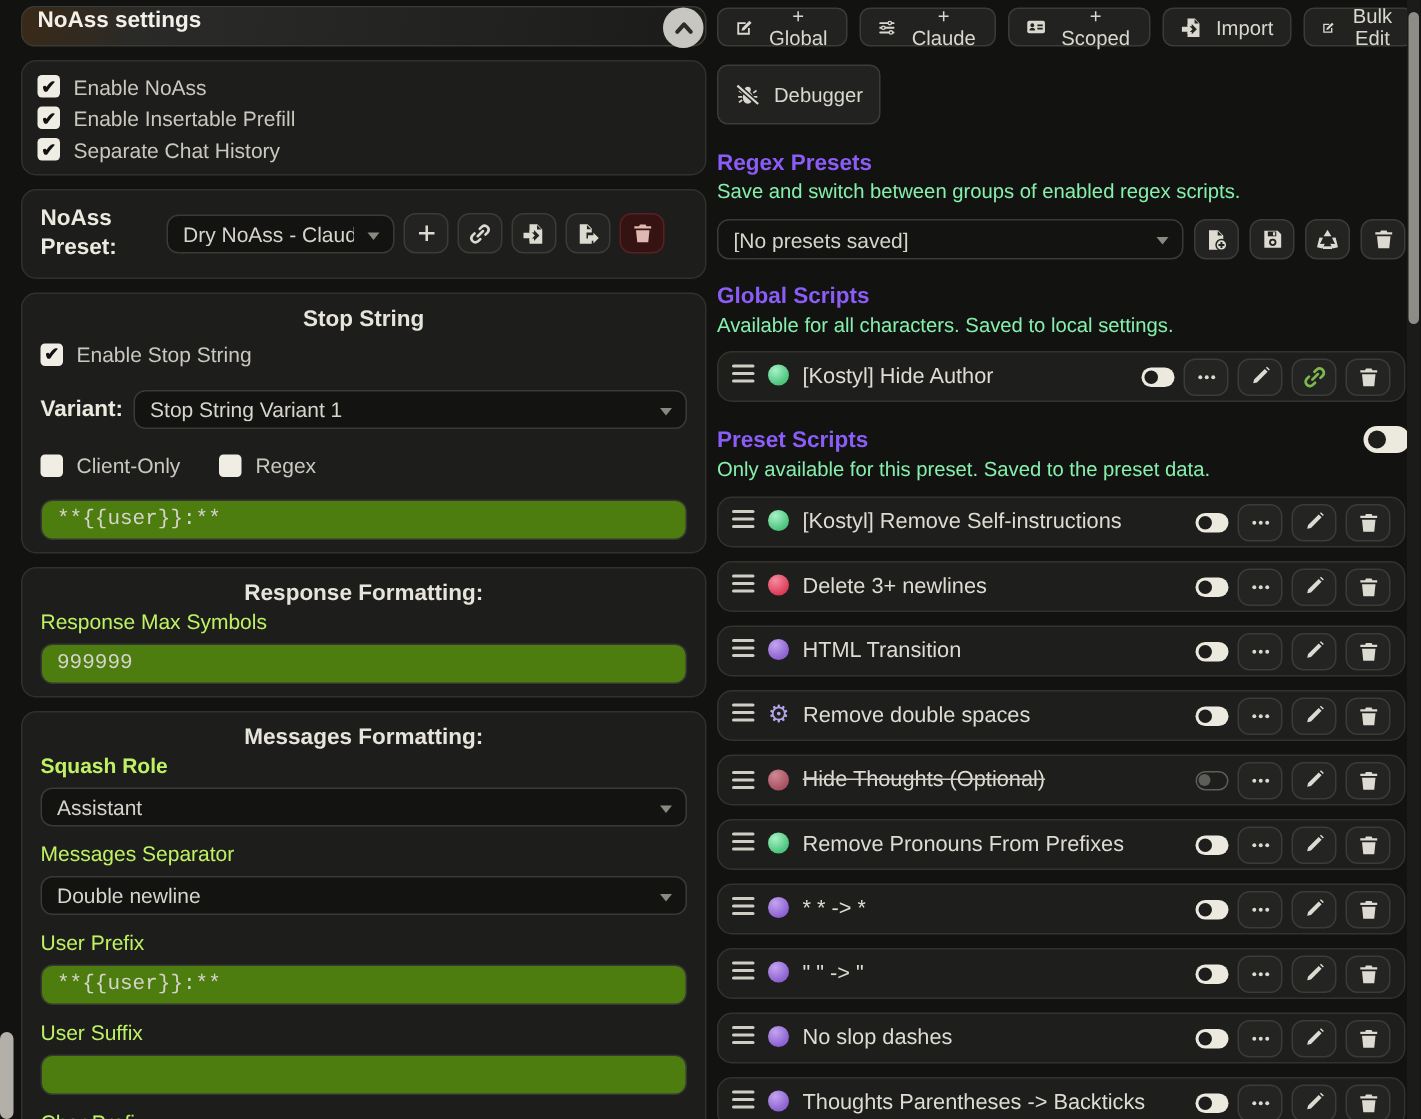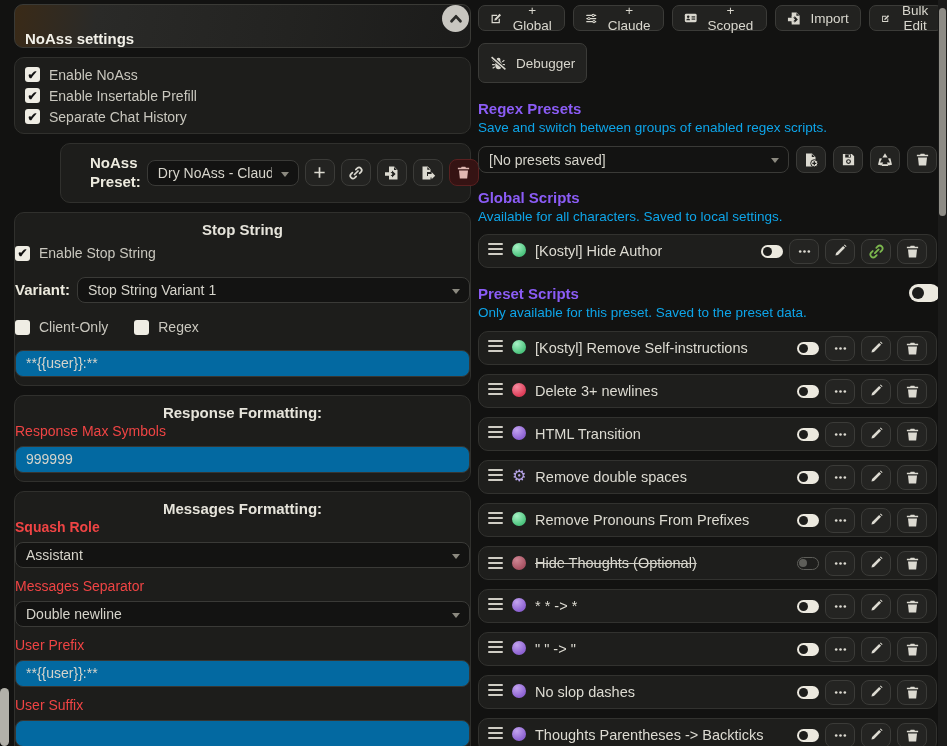--- a/index.html
+++ b/index.html
@@ -8,21 +8,21 @@
     background:#121211;
     font-family:"Liberation Sans", sans-serif;
     color:#d6d4cb;
     position:relative;
   }
   
   .panel {
     background:#1d1d1b;
     border:1px solid #30302d;
     border-radius:10px;
-    padding:8px 0;
+    padding:8px 12px;
     margin-top:9px;
   }
   .cb-row { display:flex; align-items:center; gap:9px; font-size:14px; color:#c9c7be; height:21px; }
   .checkbox {
     width:15px; height:15px; border-radius:3px; background:#efede4;
     display:inline-flex; align-items:center; justify-content:center;
     color:#111; font-size:12px; font-weight:bold; flex:0 0 auto;
   }
   .checkbox.unchecked::after { content:""; }
   .select {
@@ -30,42 +30,42 @@
     height:26px; display:flex; align-items:center; padding:0 26px 0 10px;
     font-size:14px; color:#d6d4cb; position:relative; overflow:hidden; white-space:nowrap;
   }
   .select .caret {
     position:absolute; right:9px; top:11px; width:0; height:0;
     border-left:4px solid transparent; border-right:4px solid transparent;
     border-top:5px solid #8b897f;
   }
   .select .sel-txt{ overflow:hidden; text-overflow:clip; white-space:nowrap; }
   .tinput {
-    background:#0369a1; border:1px solid #363633; border-radius:8px;
+    background:#4d7c0f; border:1px solid #363633; border-radius:8px;
     height:27px; width:100%; color:#d6d4cb; font-size:14px; padding:0 10px;
-    font-family:Liberation Sans, sans-serif; outline:none;
+    font-family:Liberation Mono, monospace; outline:none;
   }
   .ibtn {
     background:#232321; border:1px solid #3b3b38; border-radius:8px;
     height:27px; min-width:30px; display:inline-flex; align-items:center; justify-content:center;
     color:#dcdad1; padding:0 5px;
   }
   .ibtn.danger { background:#351313; border-color:#5a2020; color:#e8d8d4; }
   .sec-title { font-weight:bold; font-size:15px; color:#e6e4db; text-align:center; }
-  .flabel { font-size:14px; color:#ef4444; margin:10px 0 7px 0; }
+  .flabel { font-size:14px; color:#bef264; margin:10px 0 7px 0; }
   h3.rh { font-size:15px; font-weight:bold; color:#8b5cf6; }
-  .rsub { font-size:13.5px; color:#0ea5e9; margin-top:3px; }
+  .rsub { font-size:13.5px; color:#86efac; margin-top:3px; }
 
   
   #left-col { position:absolute; left:14px; top:4px; width:457px; }
   #noass-header {
-    height:44px; border-radius:9px; position:relative;
+    height:27px; border-radius:9px; position:relative;
     background:linear-gradient(100deg,#3a2a17 0%,#2a2a28 18%,#232321 60%,#1b1b1a 100%);
     border:1px solid #3a3a36;
-    display:flex; align-items:flex-end; padding:0 10px;
+    display:flex; align-items:flex-start; padding:0 10px;
   }
   #noass-header .title { font-size:15px; font-weight:bold; color:#f2f0e8; }
   #collapse-btn {
     position:absolute; right:1px; top:0px; width:27px; height:27px; border-radius:50%;
     background:#c8c6c0; border:none; display:flex; align-items:center; justify-content:center;
   }
   .preset-row { display:flex; align-items:center; gap:6px; }
   .preset-label { font-size:15px; font-weight:bold; color:#eceade; width:78px; line-height:1.25; }
   
   #right-col { position:absolute; left:478px; top:5px; width:459px; }
@@ -236,21 +236,21 @@
     <div class="cb-row">
       <span class="checkbox">✔</span>
       <span>Enable Insertable Prefill</span>
     </div>
     <div class="cb-row">
       <span class="checkbox">✔</span>
       <span>Separate Chat History</span>
     </div>
   </div>
 
-  <div class="panel" style="padding:10px 29px;margin-left:46px;">
+  <div class="panel" style="padding:10px 12px;">
     <div class="preset-row">
       <div class="preset-label">NoAss Preset:</div>
       <div class="select" style="width:152px; flex:0 0 auto;">
         <span class="sel-txt">Dry NoAss - Claude</span>
         <span class="caret"></span>
       </div>
       <button class="ibtn">
           <svg width="15" height="15">
             <use href="#i-plus"></use>
           </svg>
@@ -564,61 +564,61 @@
           </button>
         <button class="sbtn">
             <svg width="15" height="15">
               <use href="#i-trash"></use>
             </svg>
           </button>
       </div>
     </div>
 
     <div class="script-row">
+      <div class="struck-wrap">
+        <span class="drag" style="text-decoration:none;">
+            <i></i>
+            <i></i>
+            <i></i>
+          </span>
+        <span class="dot rose"></span>
+        <span class="script-name">Hide Thoughts (Optional)</span>
+      </div>
+      <div class="script-actions">
+        <span class="toggle-off"></span>
+        <button class="sbtn">
+            <svg width="15" height="15">
+              <use href="#i-dots"></use>
+            </svg>
+          </button>
+        <button class="sbtn">
+            <svg width="14" height="14">
+              <use href="#i-pencil"></use>
+            </svg>
+          </button>
+        <button class="sbtn">
+            <svg width="15" height="15">
+              <use href="#i-trash"></use>
+            </svg>
+          </button>
+      </div>
+    </div>
+
+    <div class="script-row">
       <div class="script-left">
         <span class="drag">
             <i></i>
             <i></i>
             <i></i>
           </span>
         <span class="dot green"></span>
         <span class="script-name">Remove Pronouns From Prefixes</span>
       </div>
       <div class="script-actions">
         <span class="toggle-on"></span>
-        <button class="sbtn">
-            <svg width="15" height="15">
-              <use href="#i-dots"></use>
-            </svg>
-          </button>
-        <button class="sbtn">
-            <svg width="14" height="14">
-              <use href="#i-pencil"></use>
-            </svg>
-          </button>
-        <button class="sbtn">
-            <svg width="15" height="15">
-              <use href="#i-trash"></use>
-            </svg>
-          </button>
-      </div>
-    </div>
-
-    <div class="script-row">
-      <div class="struck-wrap">
-        <span class="drag" style="text-decoration:none;">
-            <i></i>
-            <i></i>
-            <i></i>
-          </span>
-        <span class="dot rose"></span>
-        <span class="script-name">Hide Thoughts (Optional)</span>
-      </div>
-      <div class="script-actions">
-        <span class="toggle-off"></span>
         <button class="sbtn">
             <svg width="15" height="15">
               <use href="#i-dots"></use>
             </svg>
           </button>
         <button class="sbtn">
             <svg width="14" height="14">
               <use href="#i-pencil"></use>
             </svg>
           </button>

